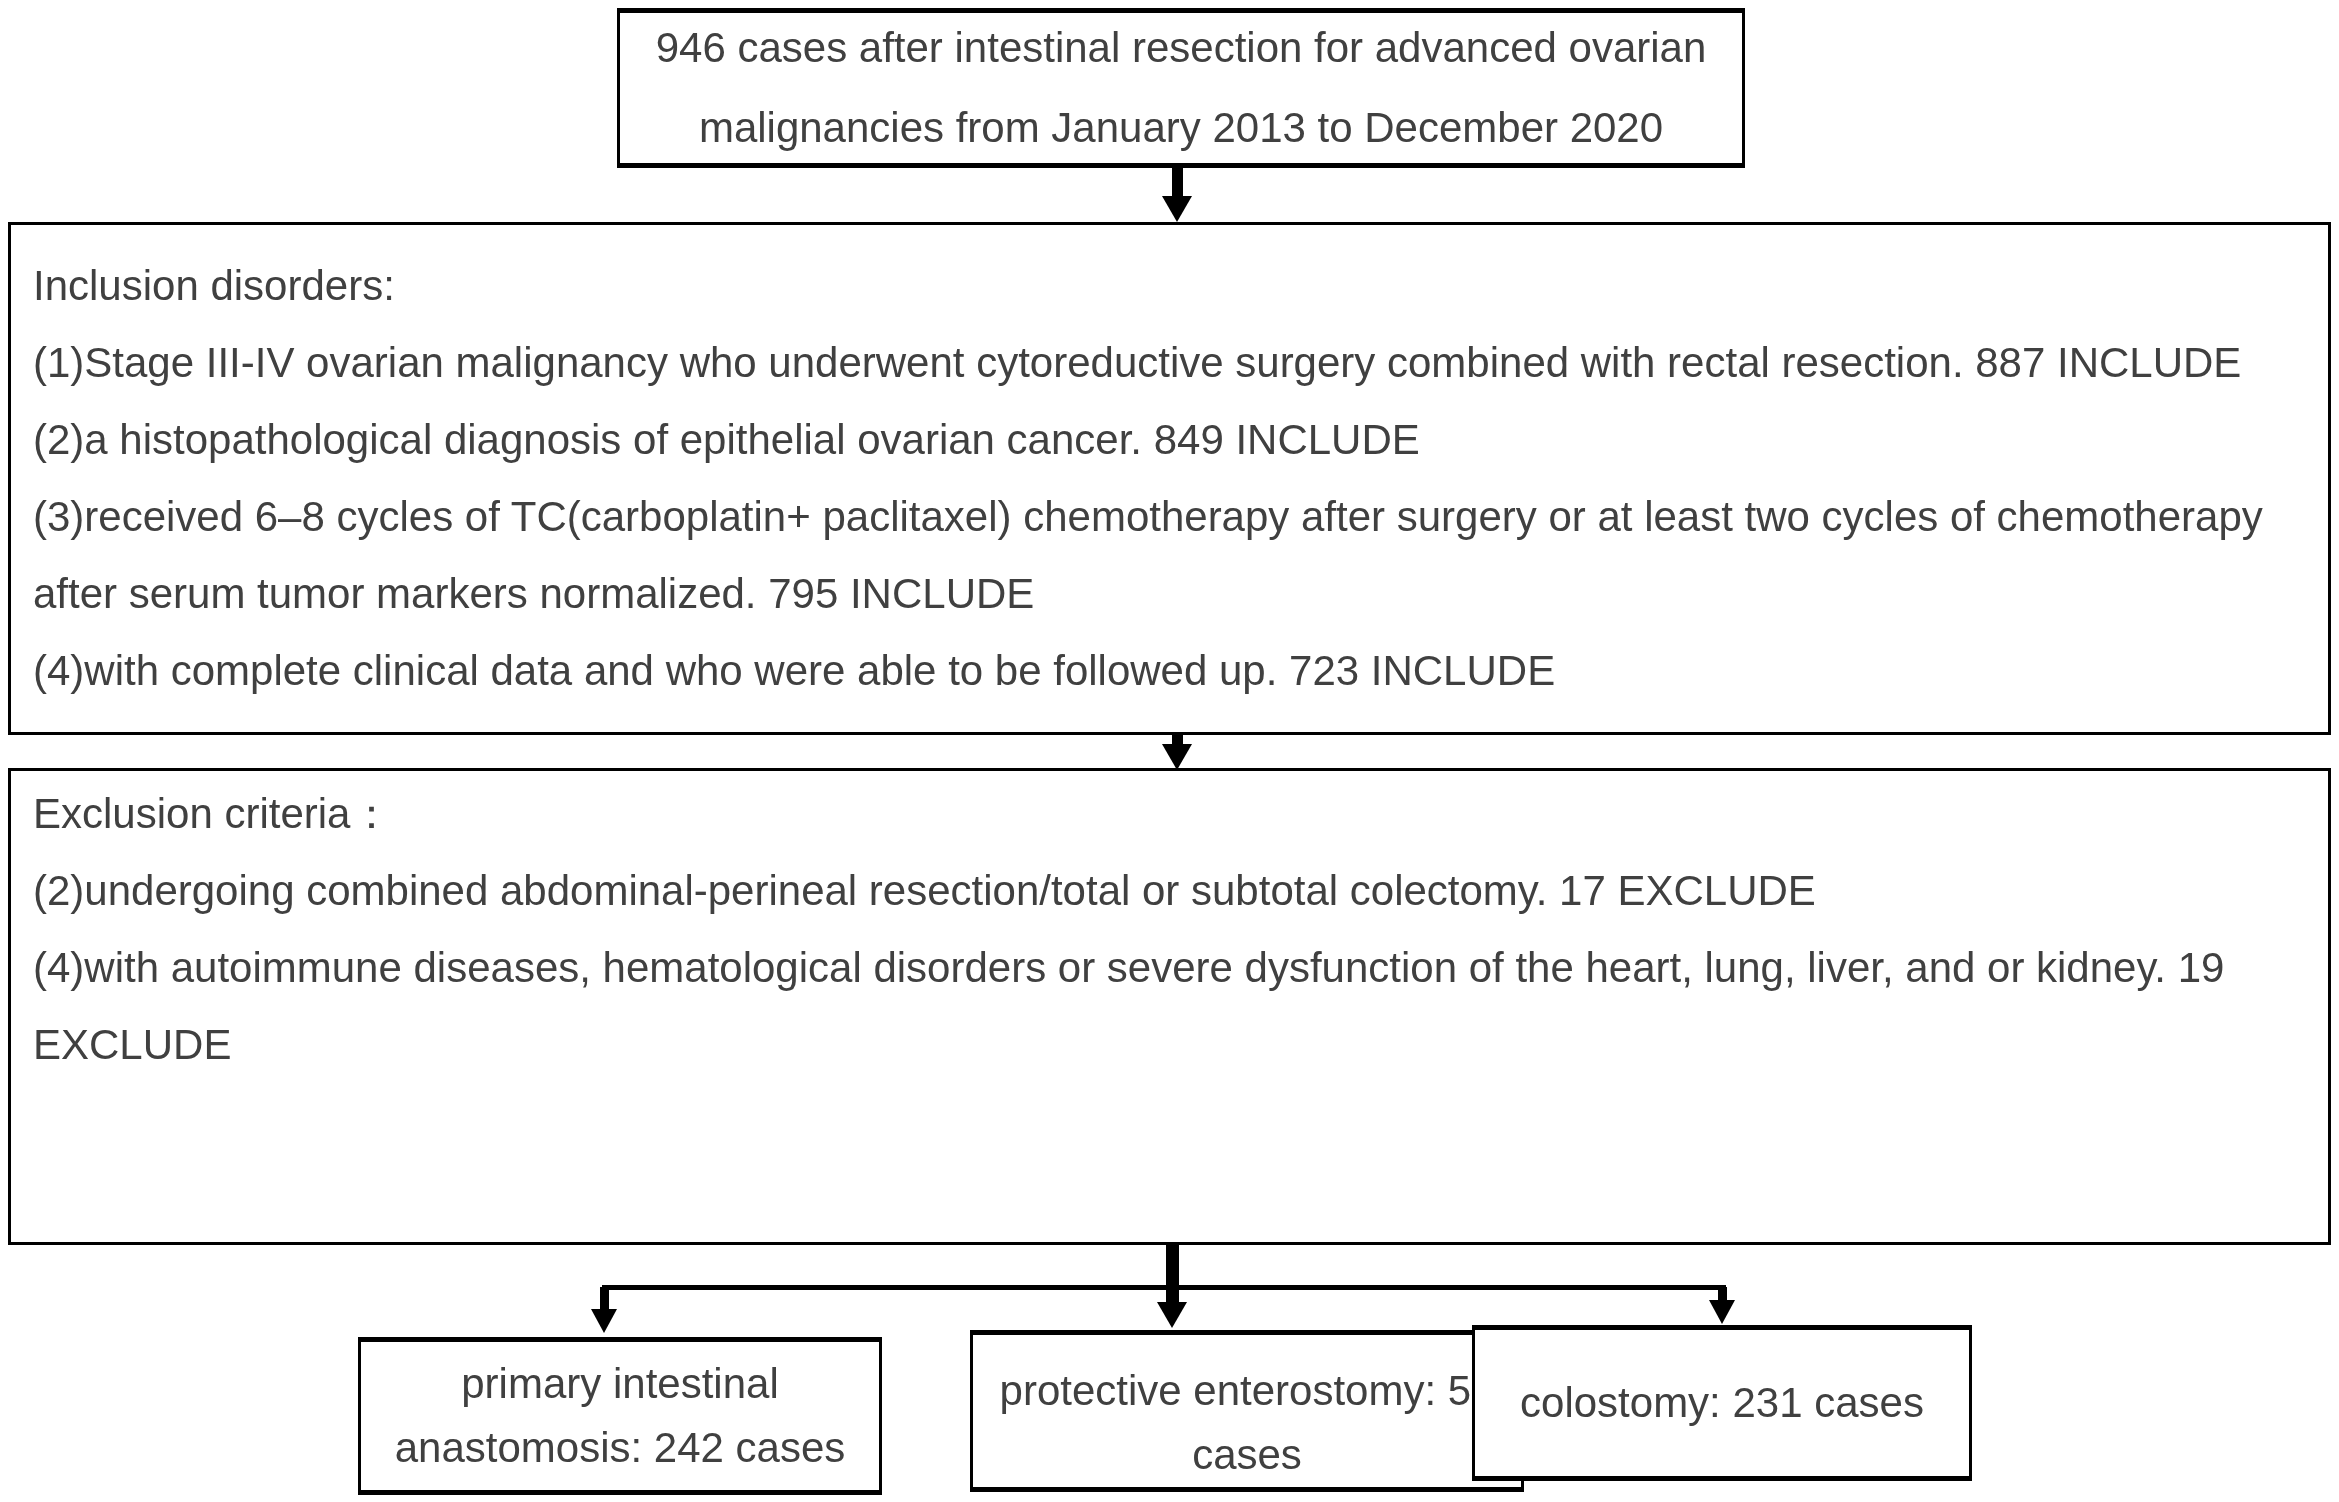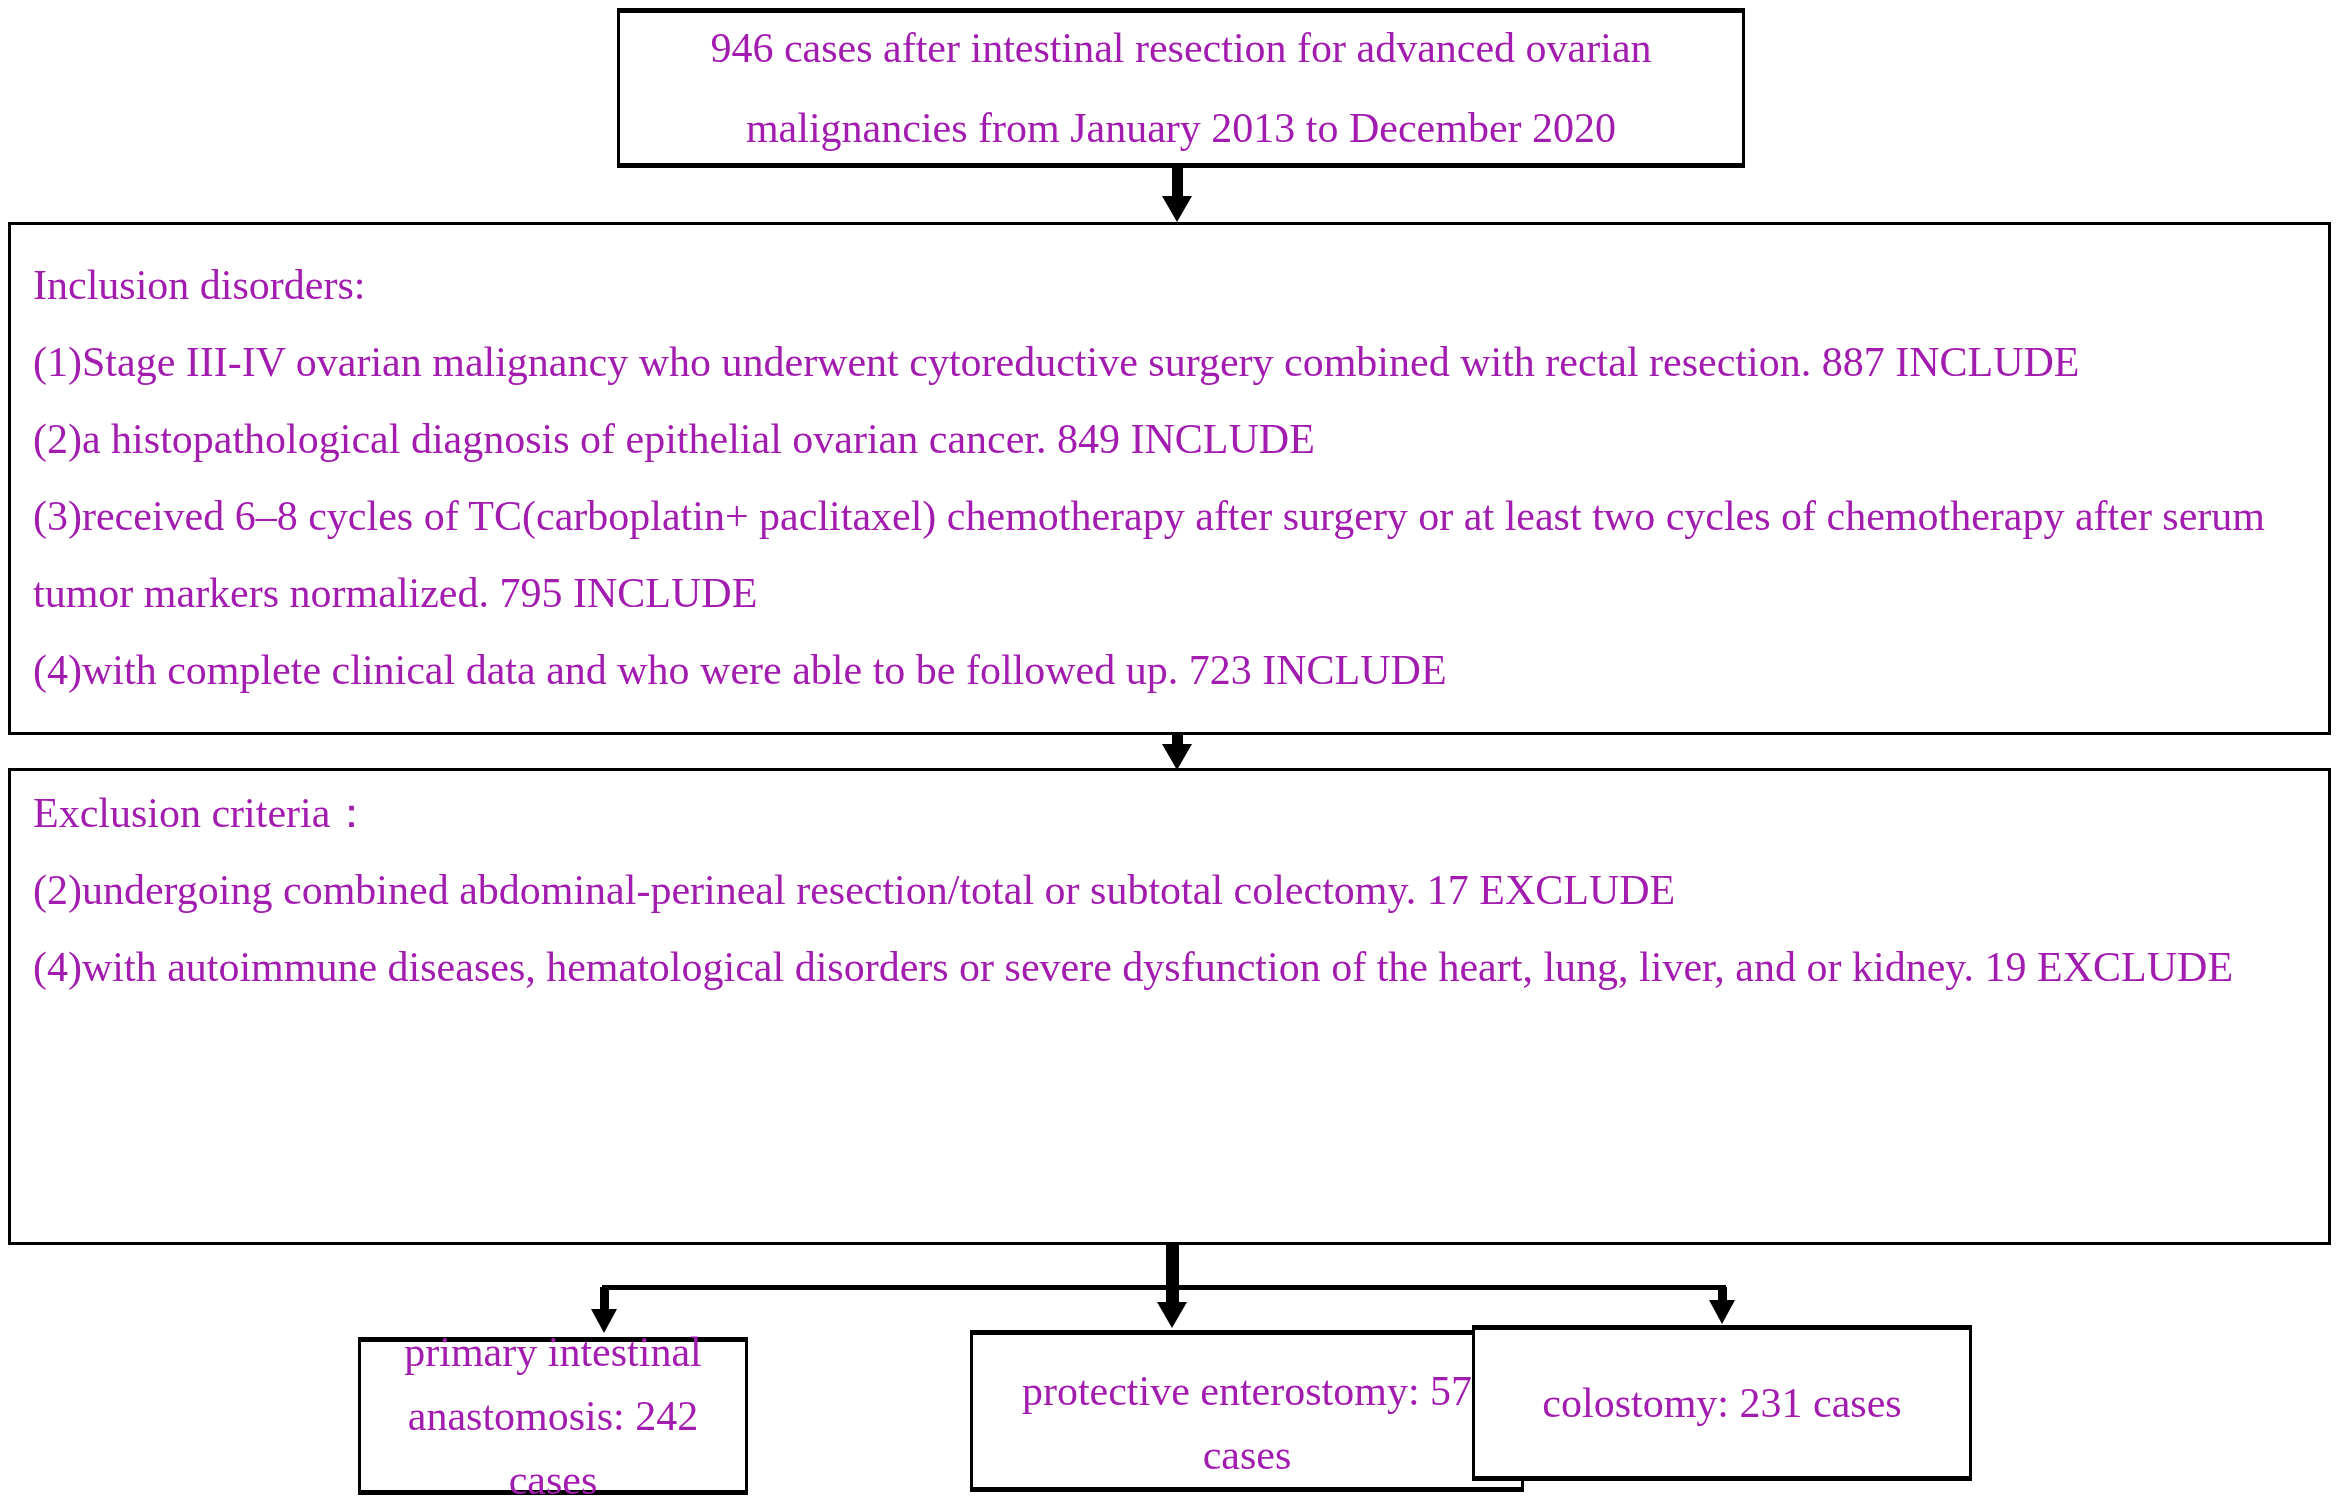--- a/index.html
+++ b/index.html
@@ -5,22 +5,22 @@
   html, body {
     margin: 0;
     padding: 0;
     background: #ffffff;
   }
   #canvas {
     position: relative;
     width: 2339px;
     height: 1502px;
     background: #ffffff;
-    font-family: Liberation Serif, serif;
-    color: #a21caf;
+    font-family: Liberation Sans, sans-serif;
+    color: #404040;
   }
   .box {
     position: absolute;
     background: #ffffff;
     border: 3px solid #000000;
     box-sizing: border-box;
   }
   .top-box {
     left: 617px; top: 8px; width: 1128px; height: 160px;
     border-width: 5px 3px 5px 3px;
@@ -42,21 +42,21 @@
   }
   .criteria-line { white-space: normal; }
   .outcome-box {
     display: flex; align-items: center; justify-content: center;
     text-align: center;
     font-size: 42px;
     line-height: 64px;
     border-width: 5px 3px 5px 3px;
     padding: 0 8px;
   }
-  .outcome-left   { left: 358px;  top: 1337px; width: 390px; height: 158px; }
+  .outcome-left   { left: 358px;  top: 1337px; width: 524px; height: 158px; }
   .outcome-middle { left: 970px;  top: 1330px; width: 554px; height: 162px; align-items: flex-end; }
   .outcome-right  { left: 1472px; top: 1325px; width: 500px; height: 156px; }
 
   .vline, .hline { position: absolute; background: #000000; }
   .arrowhead {
     position: absolute;
     width: 0; height: 0;
     border-left: 15px solid transparent;
     border-right: 15px solid transparent;
     border-top: 26px solid #000000;

